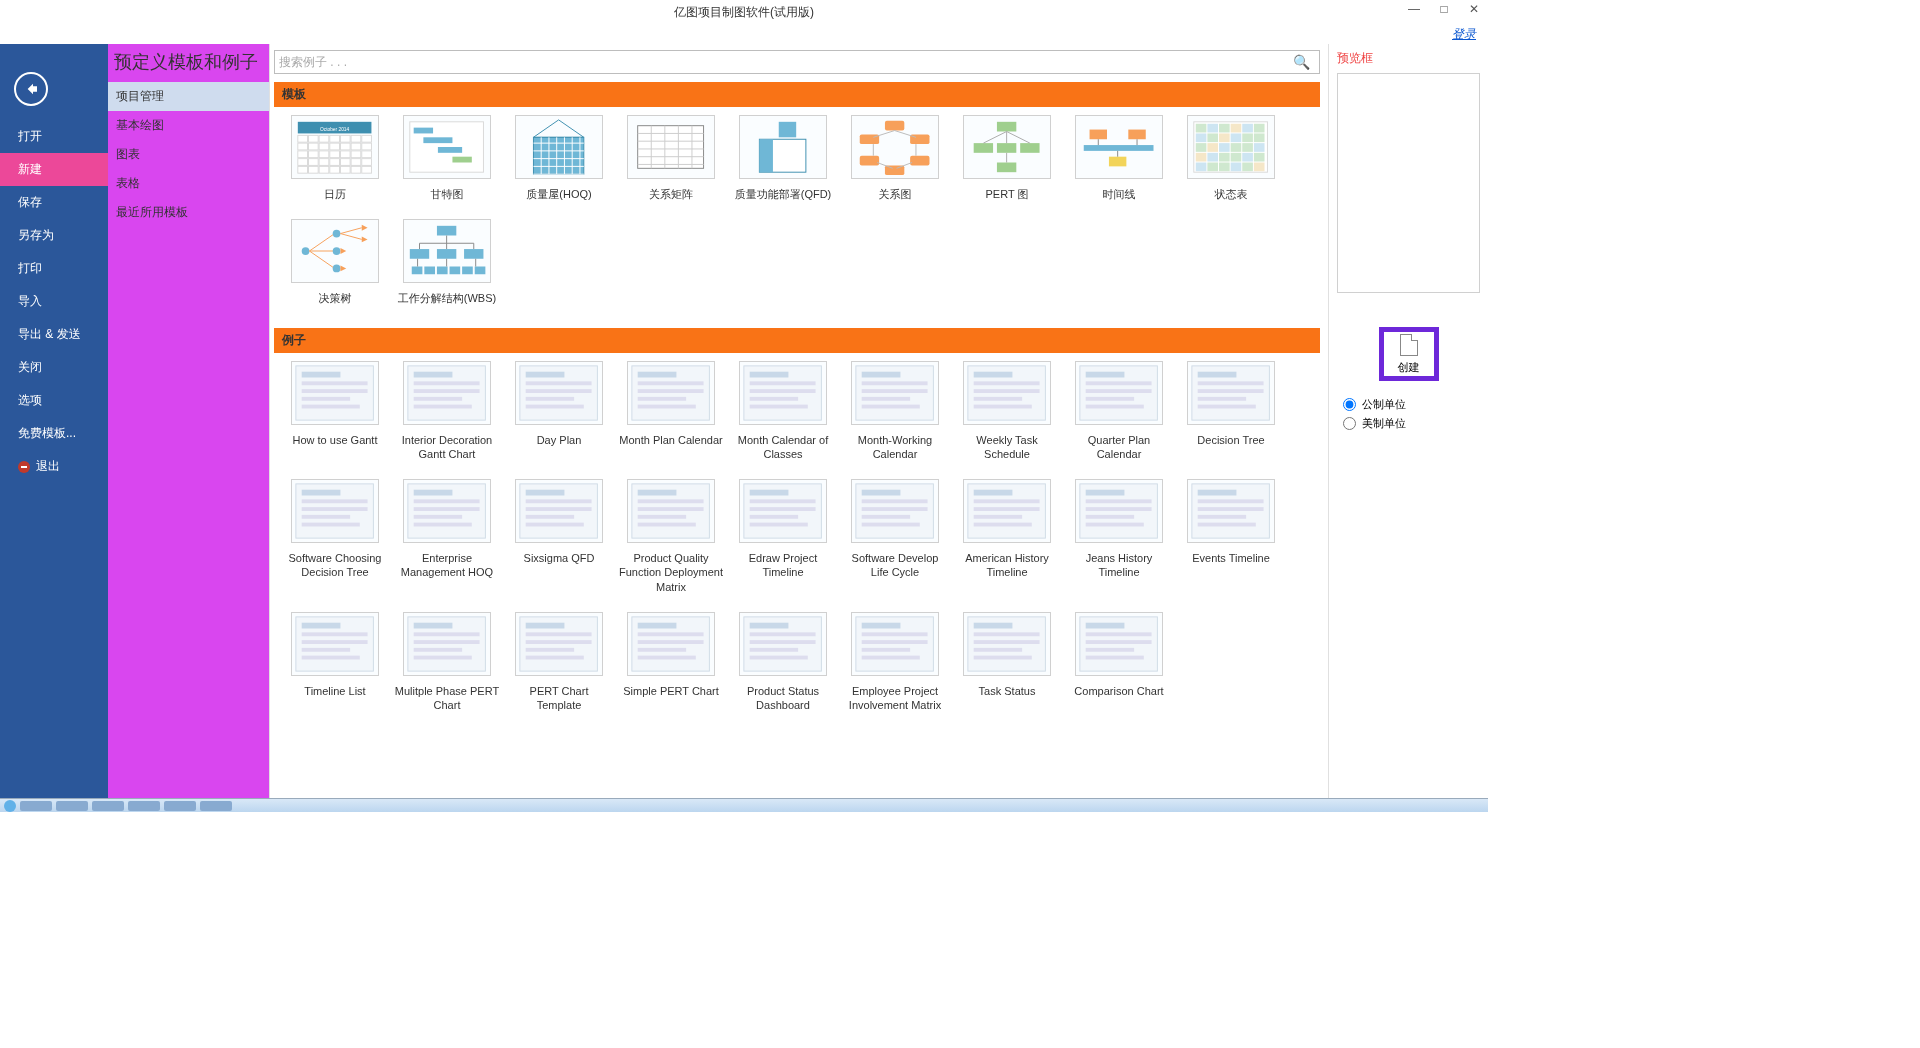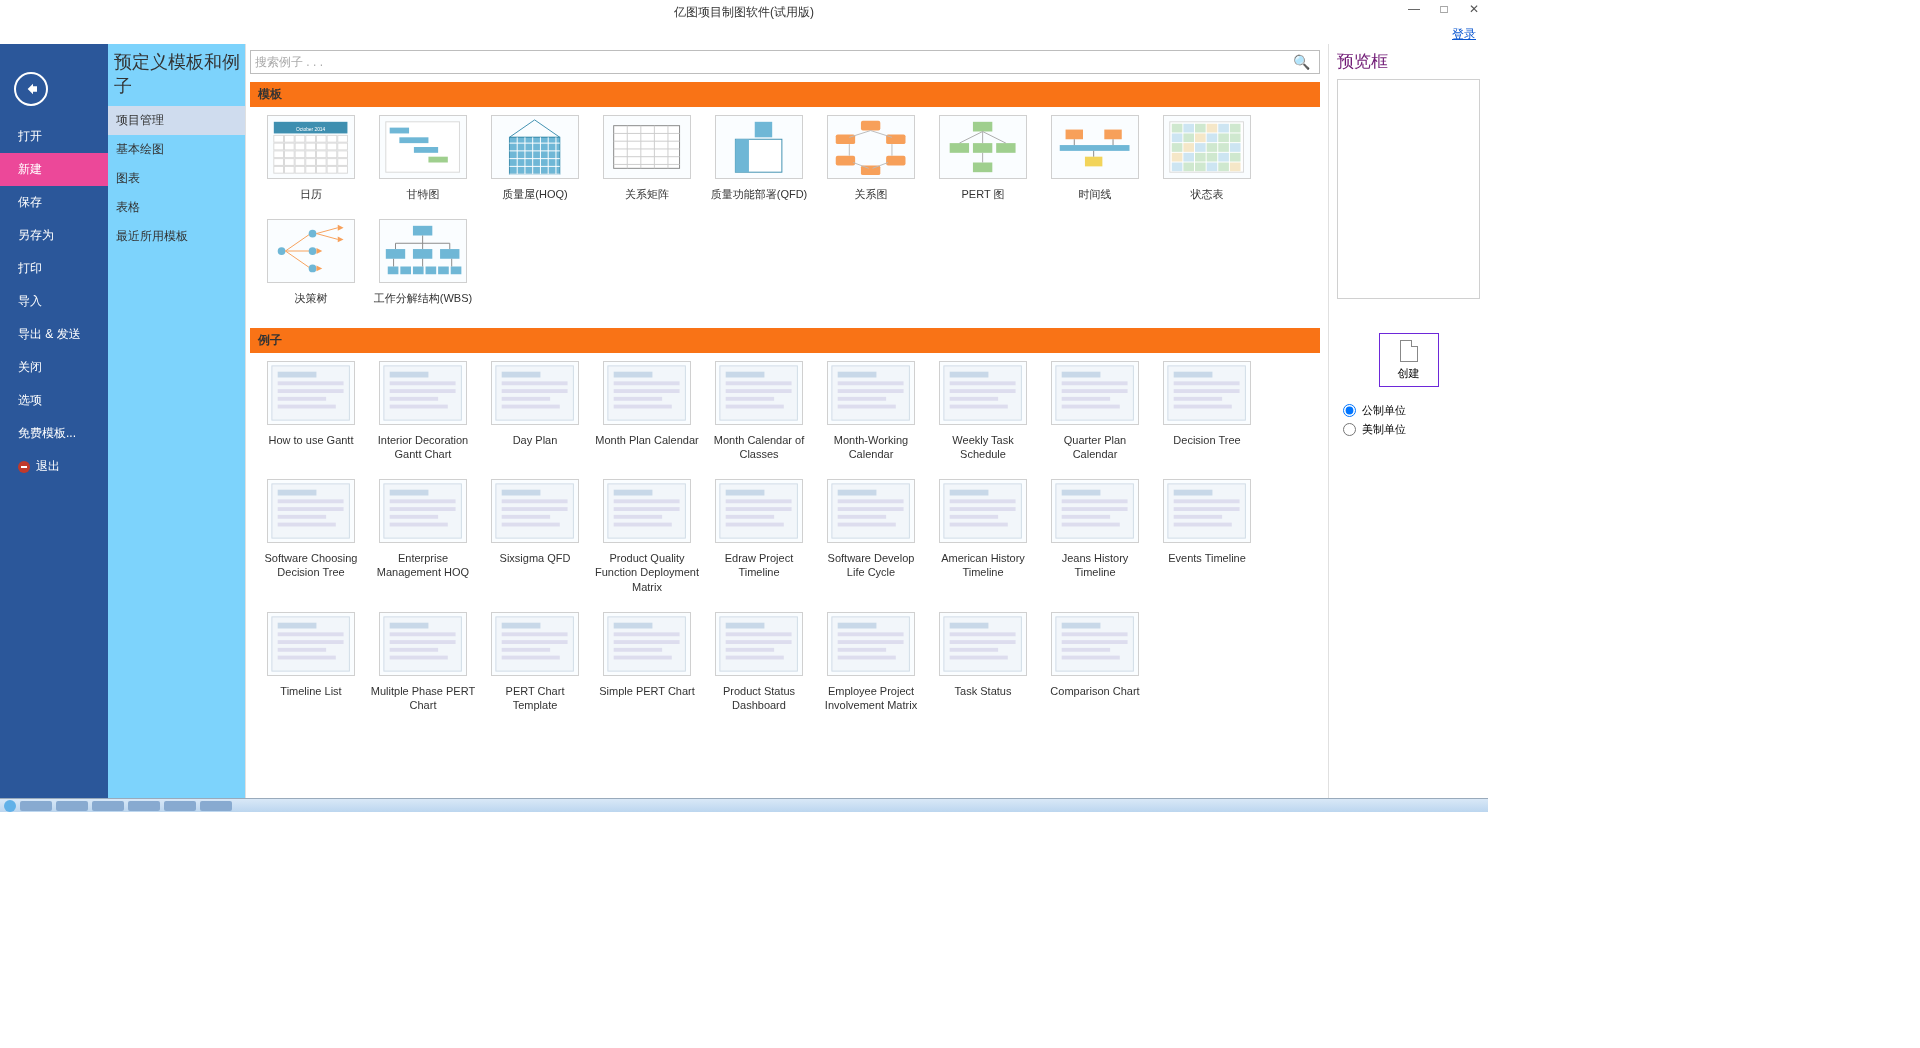--- a/index.html
+++ b/index.html
@@ -5,37 +5,37 @@
 * { margin: 0; padding: 0; box-sizing: border-box; font-family: "Microsoft YaHei", "Segoe UI", Arial, sans-serif; }
 body { width: 1488px; height: 812px; background: #fff; overflow: hidden; font-size: 12px; }
 
 
 .title-bar { height: 24px; display: flex; align-items: center; justify-content: center; position: relative; background: #fff; }
 .title-text { font-size: 12px; color: #333; }
 .win-controls { position: absolute; right: 6px; top: 2px; display: flex; gap: 14px; font-size: 12px; color: #555; }
 .win-btn { width: 16px; text-align: center; cursor: pointer; }
 
 
-.login-row { height: 20px; display: flex; justify-content: flex-end; align-items: center; padding-right: 12px; }
+.login-row { height: 20px; display: flex; justify-content: flex-end; align-items: center; padding-right: 12px; font-style: italic; }
 .login-link { color: #0b57d0; text-decoration: underline; font-size: 12px; cursor: pointer; }
 
 
 .main { display: flex; height: calc(100% - 44px - 14px); }
 
 
 .blue-sidebar { width: 108px; background: #2b579a; color: #fff; display: flex; flex-direction: column; padding-top: 20px; }
 .back-circle { width: 34px; height: 34px; border: 2px solid #fff; border-radius: 50%; margin: 8px 0 14px 14px; display: flex; align-items: center; justify-content: center; cursor: pointer; }
 .back-circle svg { width: 16px; height: 16px; fill: #fff; }
 .blue-item { padding: 8px 0 8px 18px; font-size: 12px; cursor: pointer; display: flex; align-items: center; gap: 6px; }
 .blue-item.active { background: #ec4899; }
 .exit-icon { width: 12px; height: 12px; border-radius: 50%; background: #c0392b; display: inline-flex; align-items: center; justify-content: center; }
 .exit-icon::before { content: ""; width: 6px; height: 2px; background: #fff; }
 
 
-.cat-col { width: 138px; background: #7dd3fc; border-right: 1px solid #e0e0e0; }
+.cat-col { width: 162px; background: #d946ef; border-right: 1px solid #e0e0e0; }
 .page-title { font-size: 18px; font-weight: normal; padding: 6px 0 8px 6px; color: #333; }
 .cat-item { padding: 6px 0 6px 8px; font-size: 12px; cursor: pointer; color: #333; }
 .cat-item.active { background: #cfdcee; }
 
 
 .center { flex: 1; display: flex; flex-direction: column; overflow: hidden; }
 .search-row { padding: 6px 8px 4px 4px; }
 .search-box { width: 100%; height: 24px; border: 1px solid #bdbdbd; display: flex; align-items: center; padding: 0 4px; }
 .search-input { flex: 1; border: none; outline: none; font-size: 12px; color: #555; }
 .search-input::placeholder { color: #aaa; }
@@ -48,23 +48,23 @@
 
 .section-header { background: #f97316; padding: 4px 8px; font-size: 12px; font-weight: bold; color: #333; margin: 4px 0 8px 0; }
 .grid { display: flex; flex-wrap: wrap; gap: 0; padding-left: 6px; }
 .tile { width: 110px; margin-right: 2px; margin-bottom: 18px; display: flex; flex-direction: column; align-items: center; cursor: pointer; }
 .thumb { width: 88px; height: 64px; border: 1px solid #d0d0d0; background: #fafdff; display: flex; align-items: center; justify-content: center; overflow: hidden; }
 .thumb svg { max-width: 100%; max-height: 100%; }
 .tile-label { font-size: 11px; color: #333; text-align: center; margin-top: 8px; line-height: 1.3; max-width: 106px; }
 
 
 .right-panel { width: 160px; border-left: 1px solid #e0e0e0; padding: 6px 8px; display: flex; flex-direction: column; }
-.preview-title { font-size: 17px; color: #701a75; margin-bottom: 6px; }
+.preview-title { font-size: 12px; color: #ef4444; margin-bottom: 6px; }
 .preview-box { width: 100%; height: 220px; border: 1px solid #d0d0d0; background: #fff; }
-.create-box { border: 1px solid #6d28d9; width: 60px; height: 54px; margin: 34px auto 8px auto; display: flex; flex-direction: column; align-items: center; justify-content: center; cursor: pointer; gap: 4px; }
+.create-box { border: 5px solid #6d28d9; width: 60px; height: 54px; margin: 34px auto 8px auto; display: flex; flex-direction: column; align-items: center; justify-content: center; cursor: pointer; gap: 4px; }
 .create-icon { width: 18px; height: 22px; border: 1px solid #888; position: relative; }
 .create-icon::after { content: ""; position: absolute; top: -1px; right: -1px; width: 6px; height: 6px; border-left: 1px solid #888; border-bottom: 1px solid #888; background: #fff; }
 .create-label { font-size: 11px; }
 .radio-group { margin: 8px 0 0 6px; }
 .radio-row { display: flex; align-items: center; gap: 6px; font-size: 11px; margin-bottom: 4px; cursor: pointer; }
 input[type=radio] { margin: 0; }
 
 
 .taskbar { height: 14px; background: linear-gradient(#d9e8f7, #bcd6ef); border-top: 1px solid #9ab; display: flex; align-items: center; padding-left: 4px; gap: 4px; }
 .task-dot { width: 32px; height: 10px; border-radius: 2px; background: #88aad0; }

